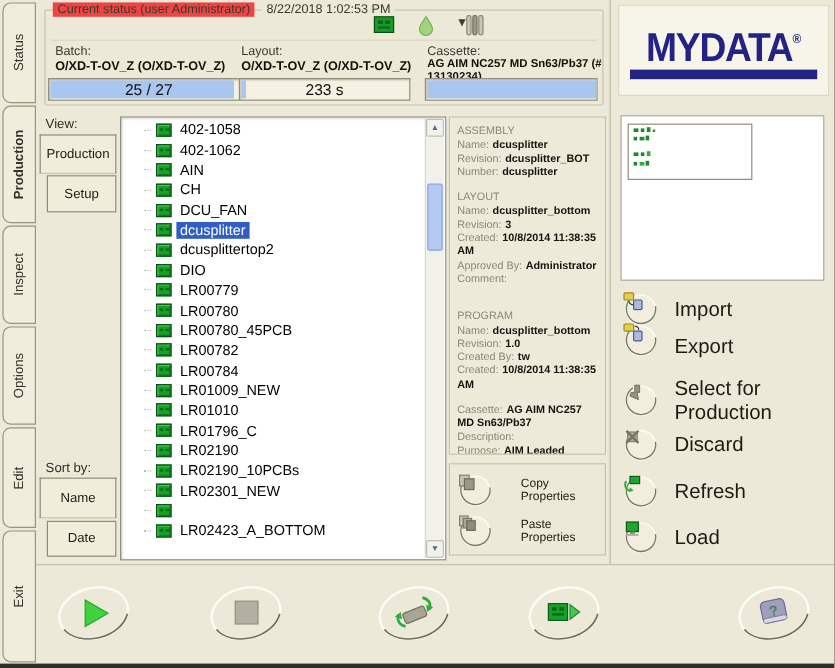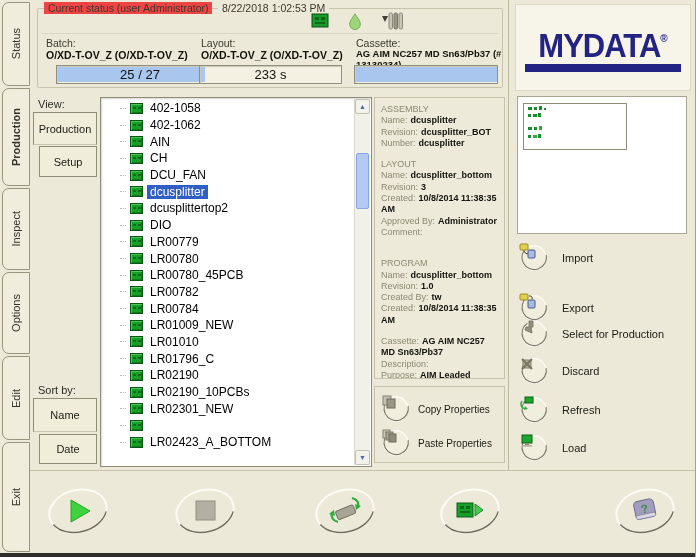--- a/index.html
+++ b/index.html
@@ -66,45 +66,45 @@
   .details { position:absolute; left:374px; top:97px; width:131px; height:282px;
              border:1px solid #c7c3ac; background:#edeada; padding:6px 4px 0 6px;
              font-size:9px; line-height:11.3px; overflow:hidden; }
   .sect-title { color:#8b8872; }
   .kv .l { color:#8b8872; margin-right:3px; }
   .kv .v { color:#14140e; font-weight:bold; }
   .sect { margin-bottom:10px; }
   .sect.gap-lg { margin-bottom:20px; }
 
   .propbox { position:absolute; left:374px; top:386px; width:131px; height:77px; border:1px solid #c7c3ac; }
-  .prop-row { position:absolute; left:6px; display:flex; align-items:center; gap:7px; height:32px; }
+  .prop-row { position:absolute; left:6px; display:flex; align-items:center; gap:23px; height:32px; }
   .prop-label { font-size:10px; color:#1c1c12; }
 
   
   .rbtn { position:relative; width:30px; height:30px; flex:0 0 30px; cursor:default; }
   .rbtn svg { position:absolute; inset:0; }
   .rbtn .ric { position:absolute; inset:0; display:flex; align-items:center; justify-content:center; }
 
   
   .rightcol { position:absolute; left:508px; top:0; width:188px; height:471px; background:#ece9d8;
               border-left:1px solid #bcb8a2; }
-  .logopanel { position:absolute; left:6px; top:4px; width:176px; height:87px; background:#f7f4e9;
+  .logopanel { position:absolute; left:6px; top:4px; width:176px; height:76px; background:#f7f4e9;
                border:1px solid #ddd9c4; display:flex; flex-direction:column; align-items:center;
                justify-content:center; }
   .logo-text { font-size:31px; font-weight:bold; letter-spacing:-1px; color:#232384; line-height:30px;
                transform:scaleY(1.08); }
   .logo-text sup { font-size:10px; letter-spacing:0; vertical-align:14px; }
   .logo-bar { width:156px; height:8px; background:#232384; margin-top:3px; }
 
   .preview { position:absolute; left:8px; top:96px; width:170px; height:138px; background:#fff;
              border:1px solid #a9a593; }
   .preview-inner { position:absolute; left:5px; top:6px; width:104px; height:47px; border:1px solid #8f8c7a; }
 
   .action { position:absolute; left:10px; display:flex; align-items:center; gap:13px; height:34px; }
-  .action-label { font-size:11px; color:#1c1c12; }
+  .action-label { font-size:17px; color:#1c1c12; }
 
   
   .bottombar { position:absolute; left:30px; top:470px; width:666px; height:83px;
                border-top:1px solid #c5c1ab; background:#ece9d8; }
   .bigbtn { position:absolute; top:13px; width:66px; height:54px; cursor:default; }
   .bigbtn svg { display:block; }
 </style>
 </head>
 <body>
 
@@ -161,21 +161,21 @@
             <rect x="9" y="2" width="3.5" height="16" rx="1.5" fill="#c9c6b8" stroke="#8a8778"></rect>
             <rect x="14" y="2" width="3.5" height="16" rx="1.5" fill="#9a9788" stroke="#77745f"></rect>
             <rect x="19" y="2" width="3.5" height="16" rx="1.5" fill="#c9c6b8" stroke="#8a8778"></rect>
           </svg>
       </span>
     </div>
     <div class="status-divider"></div>
 
     <span class="scol-label" style="left:8px; top:28px;">Batch:</span>
     <span class="scol-value" style="left:8px; top:41px; width:150px;">O/XD-T-OV_Z (O/XD-T-OV_Z)</span>
-    <div class="pbar" style="left:18px; width:168px;">
+    <div class="pbar" style="left:2px; width:168px;">
       <div class="fill" style="width: 92%;"></div>
       <div class="ptext">25 / 27</div>
     </div>
 
     <span class="scol-label" style="left:163px; top:28px;">Layout:</span>
     <span class="scol-value" style="left:163px; top:41px; width:150px;">O/XD-T-OV_Z (O/XD-T-OV_Z)</span>
     <div class="pbar" style="left:161px; width:143px;text-decoration:underline;">
       <div class="fill" style="width: 3%;"></div>
       <div class="ptext">233 s</div>
     </div>
@@ -452,21 +452,21 @@
         <span class="ric">
             <svg width="18" height="16" viewBox="0 0 18 16">
               <rect x="1" y="1" width="8" height="6" rx="1" fill="#e3cf4e" stroke="#9c8b20"></rect>
               <path d="M5 8 q1 3 4 3" fill="none" stroke="#3a3a2a"></path>
               <rect x="9" y="7" width="7" height="8" rx="1" fill="#a9bce0" stroke="#49588f"></rect>
             </svg>
           </span>
       </span>
       <span class="action-label">Import</span>
     </div>
-    <div class="action" style="top:291px;">
+    <div class="action" style="top:265px;align-items:flex-end;">
       <span class="rbtn">
         <svg viewBox="0 0 32 32">
             <circle cx="16" cy="16" r="13" fill="#f2eedd" stroke="#fcfbf3" stroke-width="1.5"></circle>
             <path d="M 29 13 A 13 13 0 1 1 9 4.5" fill="none" stroke="#7a7868" stroke-width="1.2"></path>
           </svg>
         <span class="ric">
             <svg width="18" height="16" viewBox="0 0 18 16">
               <rect x="1" y="1" width="8" height="6" rx="1" fill="#e3cf4e" stroke="#9c8b20"></rect>
               <path d="M13 6 q1 -3 -3 -3" fill="none" stroke="#3a3a2a"></path>
               <rect x="9" y="7" width="7" height="8" rx="1" fill="#a9bce0" stroke="#49588f"></rect>

